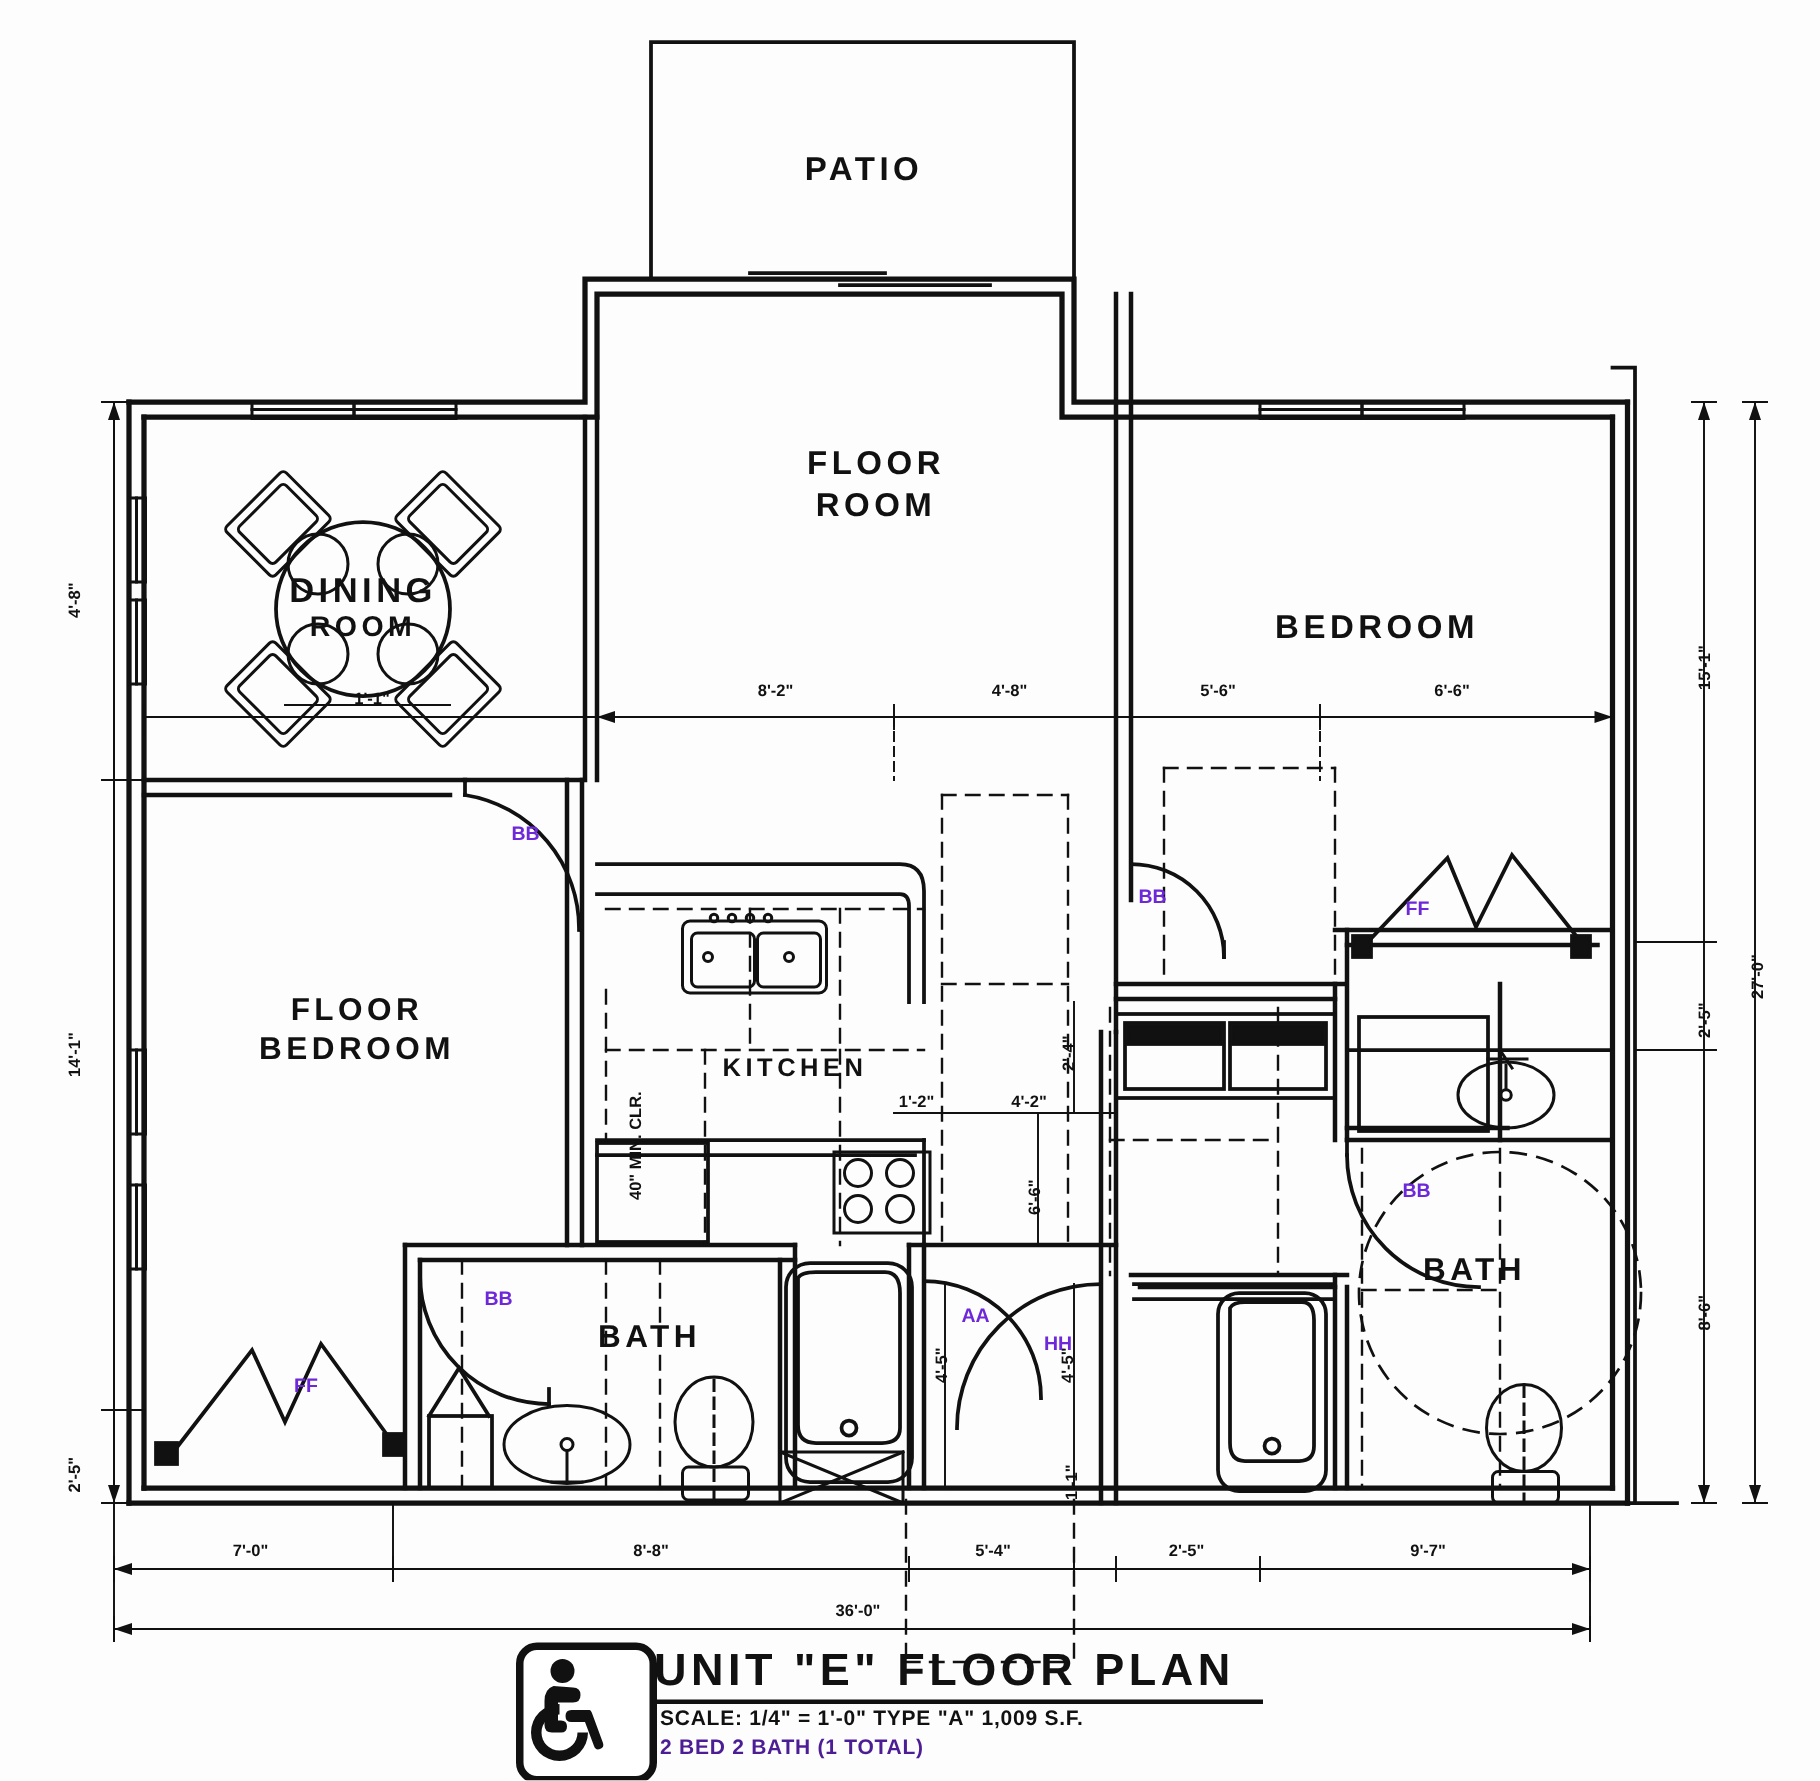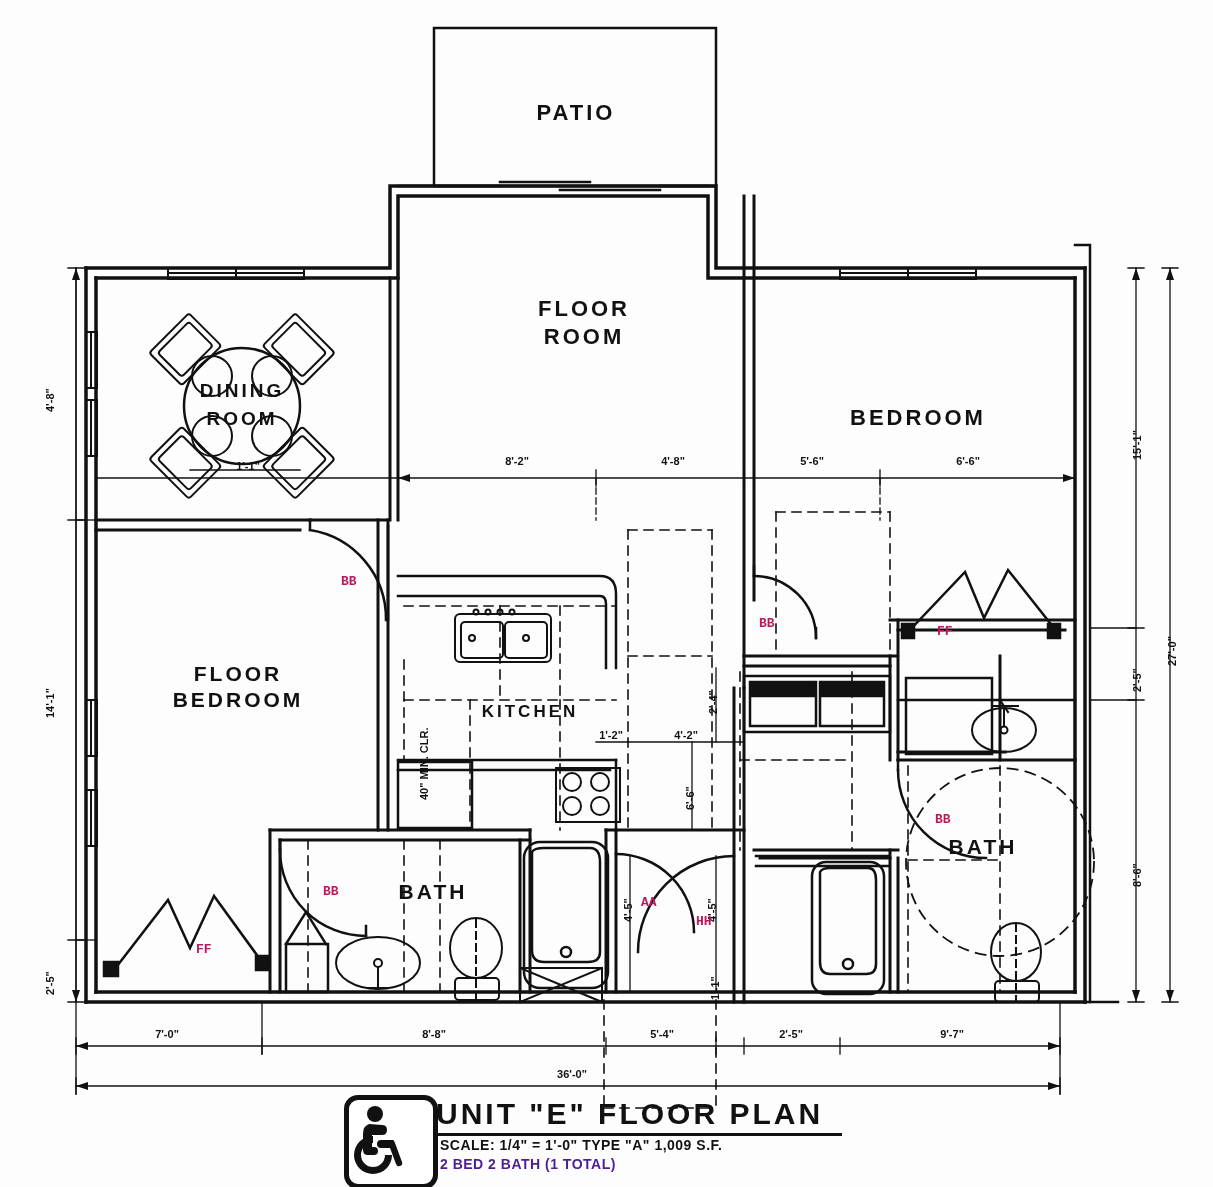--- a/index.html
+++ b/index.html
@@ -19,27 +19,26 @@
     position:absolute;
     font-family:"Liberation Sans",sans-serif;
     font-weight:bold;
     font-size:11px;
     letter-spacing:0px;
     color:#111;
     white-space:nowrap;
   }
   .marker{
     position:absolute;
-    font-family:Liberation Mono, monospace;
+    font-family:Liberation Sans, sans-serif;
     font-weight:bold;
     font-size:13px;
     letter-spacing:0px;
-    color:#be185d;
+    color:#6d28d9;
     white-space:nowrap;
-    margin-top:26px;
   }
   .vert{transform-origin:0 0;}
   #title-block{position:absolute;left:340px;top:1095px;width:530px;height:88px;}
   #title-main{
     position:absolute;left:96px;top:2px;
     font-family:"Liberation Sans",sans-serif;
     font-weight:bold;font-size:30px;letter-spacing:3px;color:#111;white-space:nowrap;
   }
   #title-rule{position:absolute;left:98px;top:38px;width:404px;height:3px;background:#111;}
   #title-sub1{
@@ -430,21 +429,21 @@
         <polygon points="398,478 410,474 410,482"></polygon>
         <polygon points="1075,478 1063,474 1063,482"></polygon>
       </g>
 
     </g>
   </svg>
 
   <div class="room-label" style="left:576px;top:100px;font-size:22px;transform:translateX(-50%);">PATIO</div>
   <div class="room-label" style="left:584px;top:296px;font-size:22px;transform:translateX(-50%);">FLOOR</div>
   <div class="room-label" style="left:584px;top:324px;font-size:22px;transform:translateX(-50%);">ROOM</div>
-  <div class="room-label" style="left:242px;top:380px;font-size:19px;transform:translateX(-50%);">DINING</div>
+  <div class="room-label" style="left:242px;top:380px;font-size:23px;transform:translateX(-50%);">DINING</div>
   <div class="room-label" style="left:242px;top:408px;font-size:19px;transform:translateX(-50%);">ROOM</div>
   <div class="room-label" style="left:918px;top:405px;font-size:22px;transform:translateX(-50%);">BEDROOM</div>
   <div class="room-label" style="left:238px;top:662px;font-size:21px;transform:translateX(-50%);">FLOOR</div>
   <div class="room-label" style="left:238px;top:688px;font-size:21px;transform:translateX(-50%);">BEDROOM</div>
   <div class="room-label" style="left:530px;top:702px;font-size:17px;transform:translateX(-50%);">KITCHEN</div>
   <div class="room-label" style="left:433px;top:880px;font-size:21px;transform:translateX(-50%);">BATH</div>
   <div class="room-label" style="left:983px;top:835px;font-size:21px;transform:translateX(-50%);">BATH</div>
 
   <div class="dim" style="left:517px;top:455px;transform:translateX(-50%);">8'-2"</div>
   <div class="dim" style="left:673px;top:455px;transform:translateX(-50%);">4'-8"</div>

